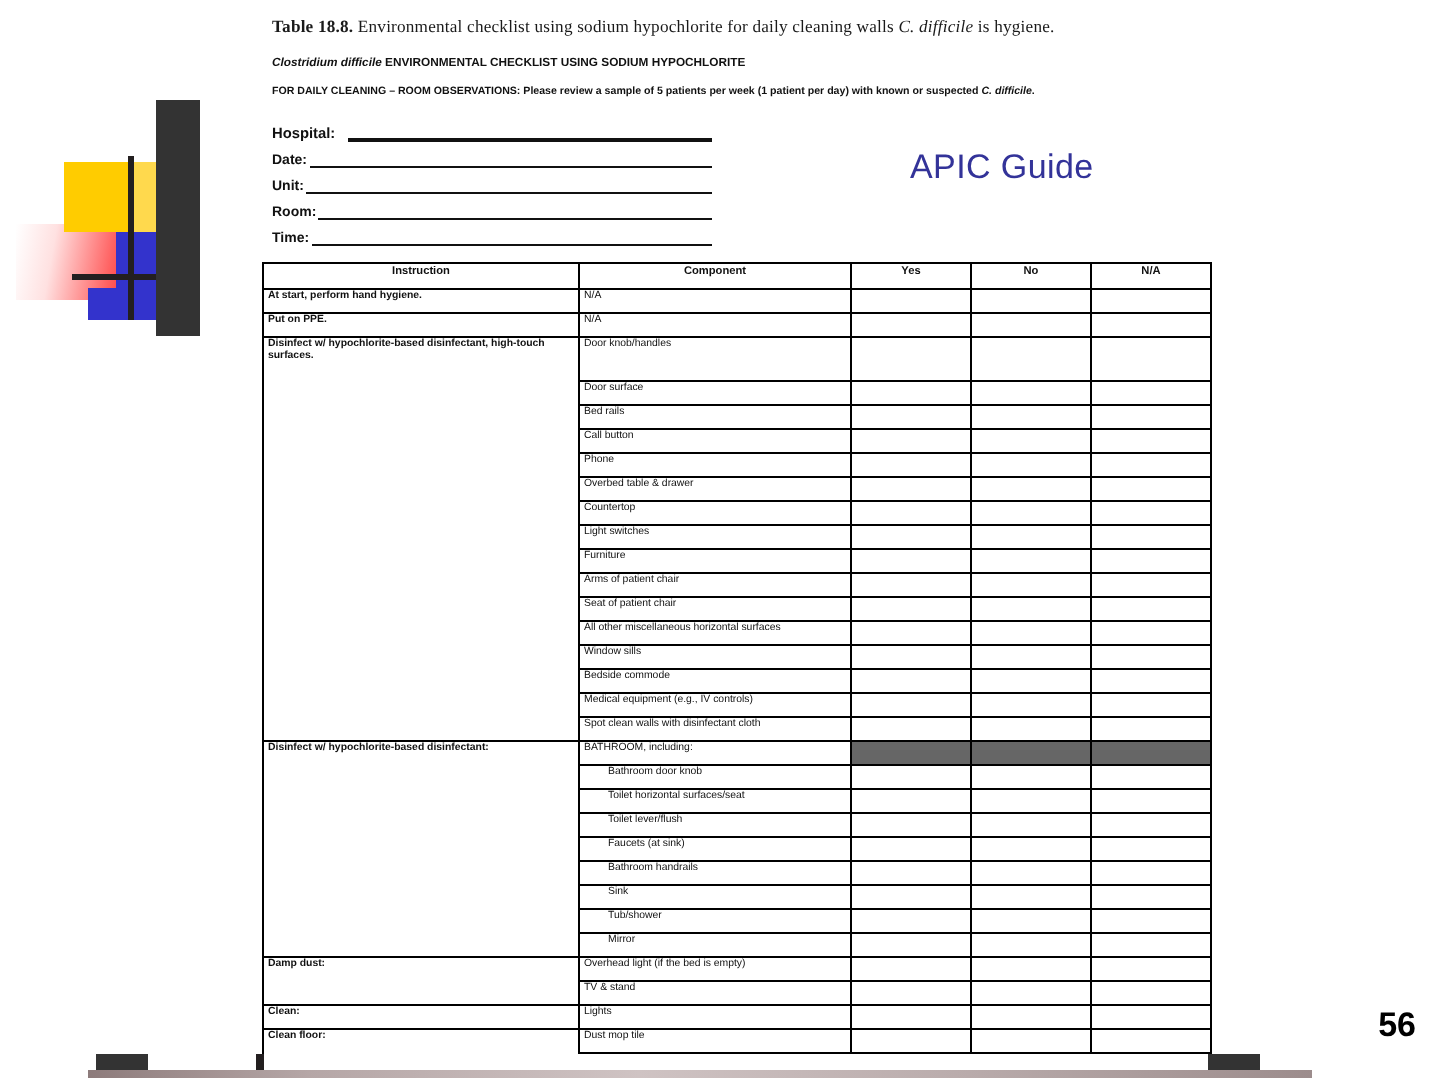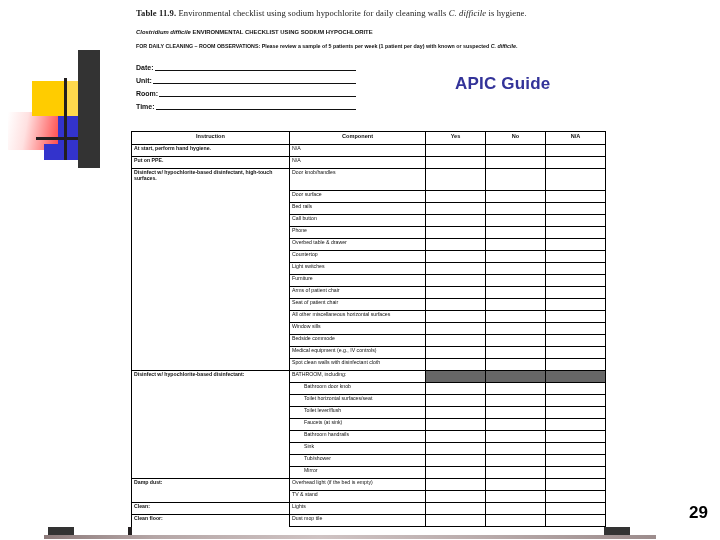--- a/index.html
+++ b/index.html
@@ -51,21 +51,21 @@
   .tbl .c-yes{width:60px;}
   .tbl .c-no{width:60px;}
   .tbl .c-na{width:60px;}
   .tbl td.instr{font-weight:bold;}
   .tbl td.shade{background:#666666;}
   .tbl td.indent{padding-left:14px;}
   .tbl td.comp{font-weight:normal;}
   .tbl tr.tall td{height:21px;}
 
   
-  .apic{position:absolute;left:455px;top:74px;font-size:17px;font-weight:bold;color:#333399;
+  .apic{position:absolute;left:455px;top:74px;font-size:17px;font-weight:normal;color:#333399;
         font-family:"Liberation Sans", sans-serif;letter-spacing:.2px;}
 
   
   .pageno{position:absolute;right:12px;top:503px;font-size:17px;font-weight:bold;color:#000;}
 
   
   .botbar{position:absolute;left:0;top:527px;width:720px;height:13px;background:#fff;}
   .botbar .seg-dark-a{position:absolute;left:48px;top:0;width:26px;height:8px;background:#333;}
   .botbar .seg-dark-b{position:absolute;left:128px;top:0;width:4px;height:8px;background:#231F20;}
   .botbar .seg-dark-c{position:absolute;left:604px;top:0;width:26px;height:8px;background:#333;}
@@ -84,32 +84,36 @@
     <div class="blue1"></div>
     <div class="blue2"></div>
     <div class="vbar"></div>
     <div class="hbar"></div>
     <div class="darkcol"></div>
   </div>
 
   <div class="page">
 
     <div class="doc-cap">
-      <b>Table 11.9.</b><span> Environmental checklist using sodium hypochlorite for daily cleaning walls </span><span class="ital">C. difficile</span><span> is hygiene.</span>
+      <b>Table 18.8.</b><span> Environmental checklist using sodium hypochlorite for daily cleaning walls </span><span class="ital">C. difficile</span><span> is hygiene.</span>
     </div>
 
     <div class="doc-sub1">
       <span class="ital">Clostridium difficile</span><span> ENVIRONMENTAL CHECKLIST USING SODIUM HYPOCHLORITE</span>
     </div>
 
     <div class="doc-sub2">
       <span>FOR DAILY CLEANING – ROOM OBSERVATIONS: Please review a sample of 5 patients per week (1 patient per day) with known or suspected </span><span class="ital">C. difficile</span><span>.</span>
     </div>
 
     <div class="fields">
+        <div class="fld first">
+          <span class="lbl">Hospital:</span>
+          <span class="line"></span>
+        </div>
         <div class="fld">
           <span class="lbl">Date:</span>
           <span class="line"></span>
         </div>
         <div class="fld">
           <span class="lbl">Unit:</span>
           <span class="line"></span>
         </div>
         <div class="fld">
           <span class="lbl">Room:</span>
@@ -343,21 +347,21 @@
             <td class="comp">Hand sanitizer</td>
             <td></td>
             <td></td>
             <td></td>
           </tr>
         </tbody>
     </table>
   </div>
 
   <div class="apic">APIC Guide</div>
-  <div class="pageno">29</div>
+  <div class="pageno">56</div>
 
   <div class="botbar">
     <div class="seg-dark-a"></div>
     <div class="seg-dark-b"></div>
     <div class="seg-dark-c"></div>
     <div class="grad"></div>
   </div>
 </div>
 
 </body></html>

